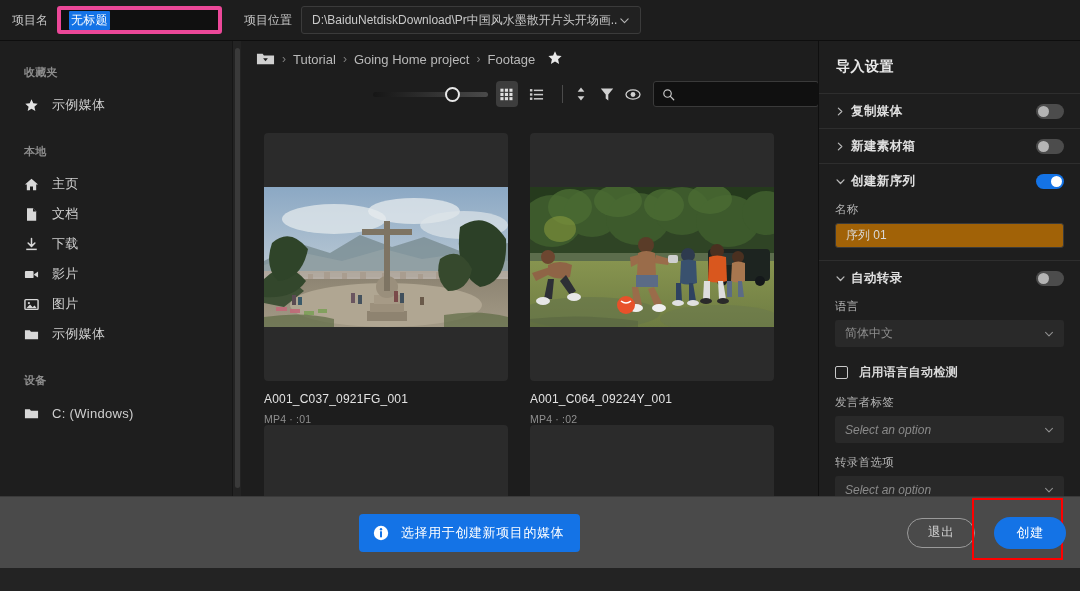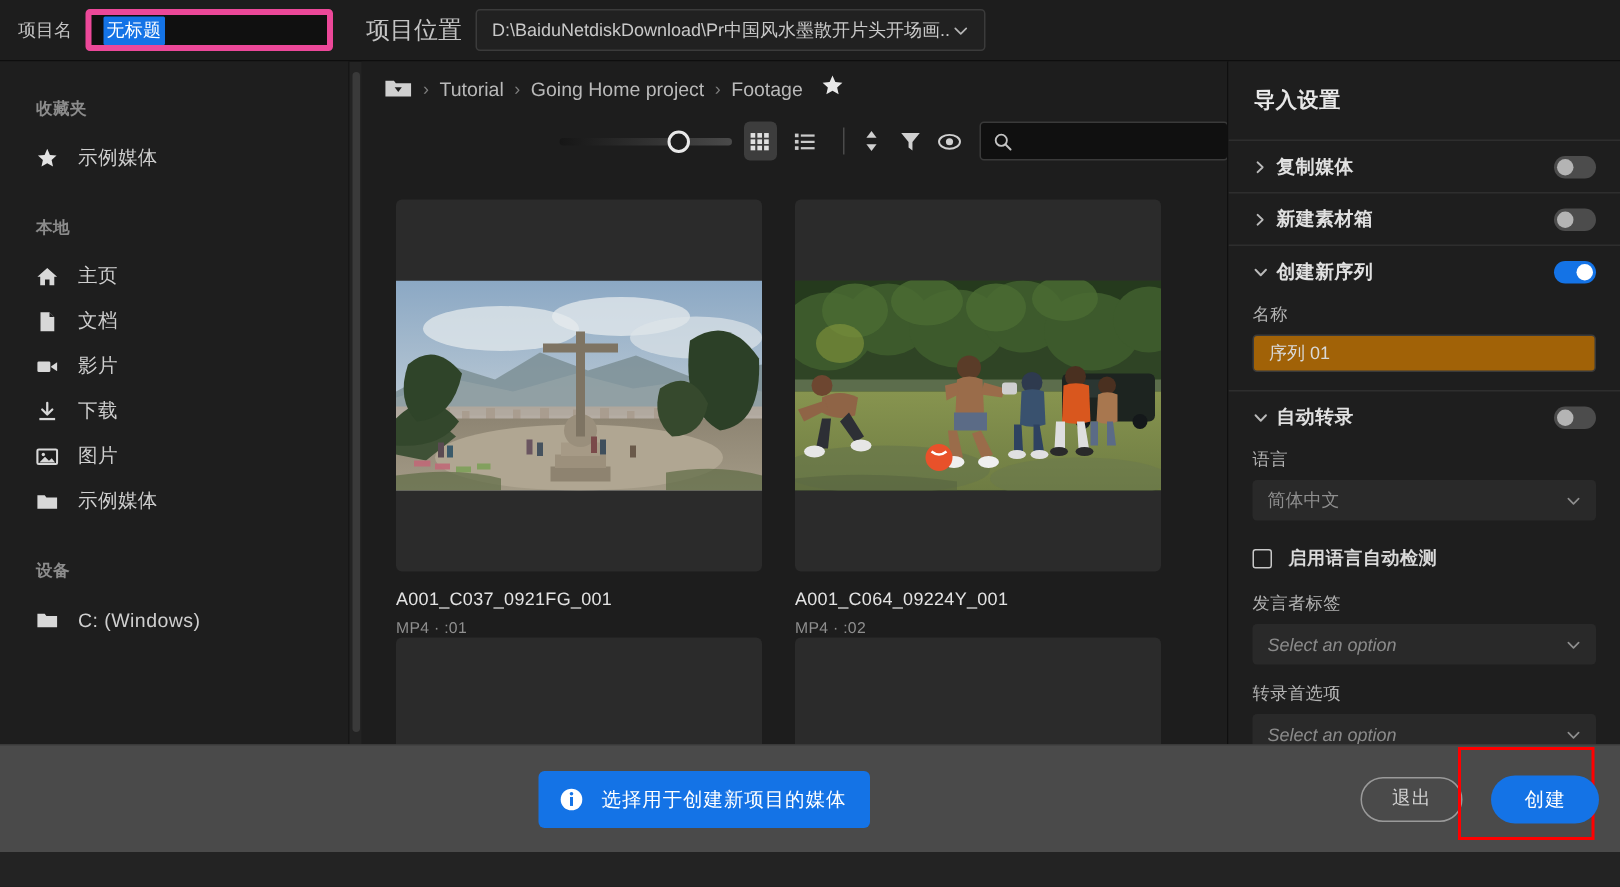--- a/index.html
+++ b/index.html
@@ -25,21 +25,21 @@
   }
   .projname-field {
     width: 165px; height: 28px; background: #101010;
     border: 4px solid #ec4899; border-radius: 3px;
     display: flex; align-items: center; padding: 0 8px;
   }
   .projname-value {
     font-size: 12px; color: #ffffff; background: #1473e6; padding: 1px 2px;
     border-radius: 1px; letter-spacing: .2px;
   }
-  .tb-label2 { color: #c4c4c4; font-size: 16px; margin-left: 22px; margin-right: 9px; white-space: nowrap;}
+  .tb-label2 { color: #c4c4c4; font-size: 12px; margin-left: 22px; margin-right: 9px; white-space: nowrap;}
   .projloc-field {
     width: 340px; height: 28px; background: #212121;
     border: 1px solid #3b3b3b; border-radius: 3px;
     display: flex; align-items: center; justify-content: space-between;
     padding: 0 9px 0 10px;
   }
   .projloc-value { font-size: 12px; color: #c9c9c9; white-space: nowrap; overflow: hidden; }
   .chev { color: #b5b5b5; flex: none; display: flex; align-items: center; }
 
   
@@ -247,34 +247,34 @@
         <svg width="15" height="15" viewBox="0 0 16 16">
             <path d="M3.2 1.3 L9.6 1.3 L13 4.7 L13 14.7 L3.2 14.7 Z" fill="#d8d8d8"></path>
             <path d="M9.6 1.3 L9.6 4.7 L13 4.7" fill="#1e1e1e"></path>
           </svg>
       </span>
       <span class="lbl">文档</span>
     </div>
     <div class="sb-item">
       <span class="ico">
         <svg width="15" height="15" viewBox="0 0 16 16">
+            <path d="M8 1.6 L8 9.4 M4.4 6.4 L8 10 L11.6 6.4" stroke="#d8d8d8" stroke-width="1.6" fill="none" stroke-linecap="round" stroke-linejoin="round"></path>
+            <rect x="2.4" y="12.4" width="11.2" height="1.6" fill="#d8d8d8"></rect>
+          </svg>
+      </span>
+      <span class="lbl">下载</span>
+    </div>
+    <div class="sb-item">
+      <span class="ico">
+        <svg width="15" height="15" viewBox="0 0 16 16">
             <rect x="1" y="4.2" width="9.2" height="7.6" rx="1" fill="#d8d8d8"></rect>
             <path d="M10.8 7.6 L15 4.8 L15 11.2 L10.8 8.4 Z" fill="#d8d8d8"></path>
           </svg>
       </span>
       <span class="lbl">影片</span>
-    </div>
-    <div class="sb-item">
-      <span class="ico">
-        <svg width="15" height="15" viewBox="0 0 16 16">
-            <path d="M8 1.6 L8 9.4 M4.4 6.4 L8 10 L11.6 6.4" stroke="#d8d8d8" stroke-width="1.6" fill="none" stroke-linecap="round" stroke-linejoin="round"></path>
-            <rect x="2.4" y="12.4" width="11.2" height="1.6" fill="#d8d8d8"></rect>
-          </svg>
-      </span>
-      <span class="lbl">下载</span>
     </div>
     <div class="sb-item">
       <span class="ico">
         <svg width="15" height="15" viewBox="0 0 16 16">
             <rect x="1" y="2.8" width="14" height="10.4" rx="1" fill="none" stroke="#d8d8d8" stroke-width="1.5"></rect>
             <circle cx="5.2" cy="6.4" r="1.2" fill="#d8d8d8"></circle>
             <path d="M2.4 12 L6.4 8 L9.2 10.8 L11.2 9 L13.6 12 Z" fill="#d8d8d8"></path>
           </svg>
       </span>
       <span class="lbl">图片</span>

